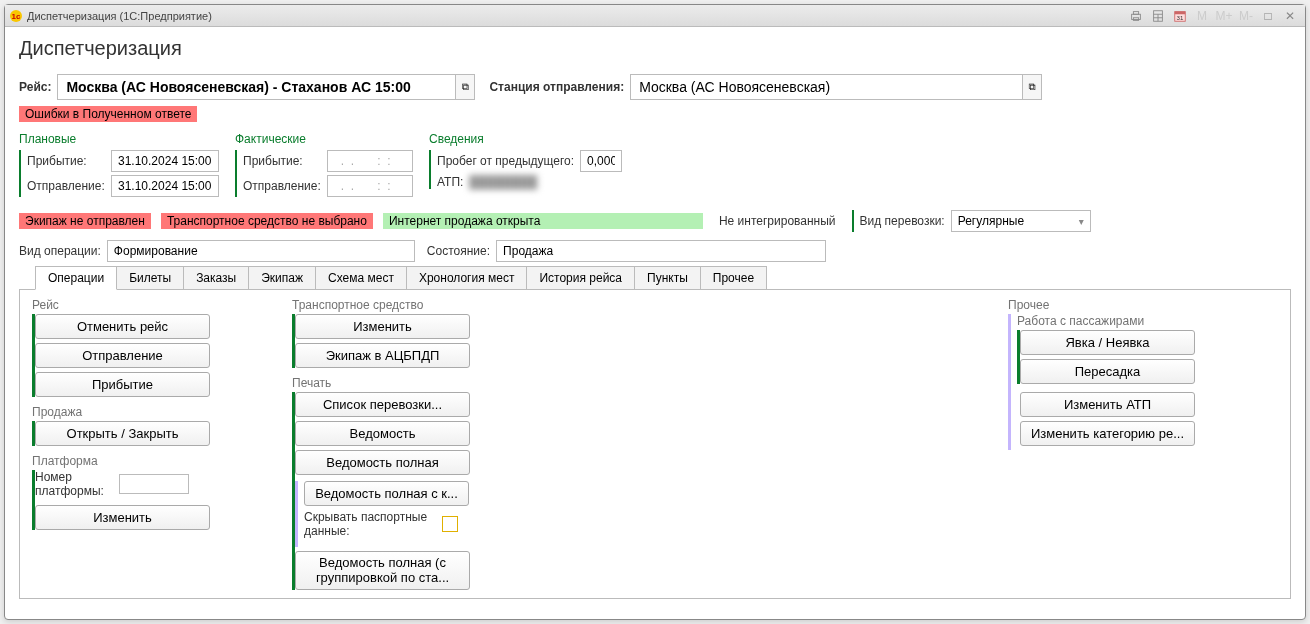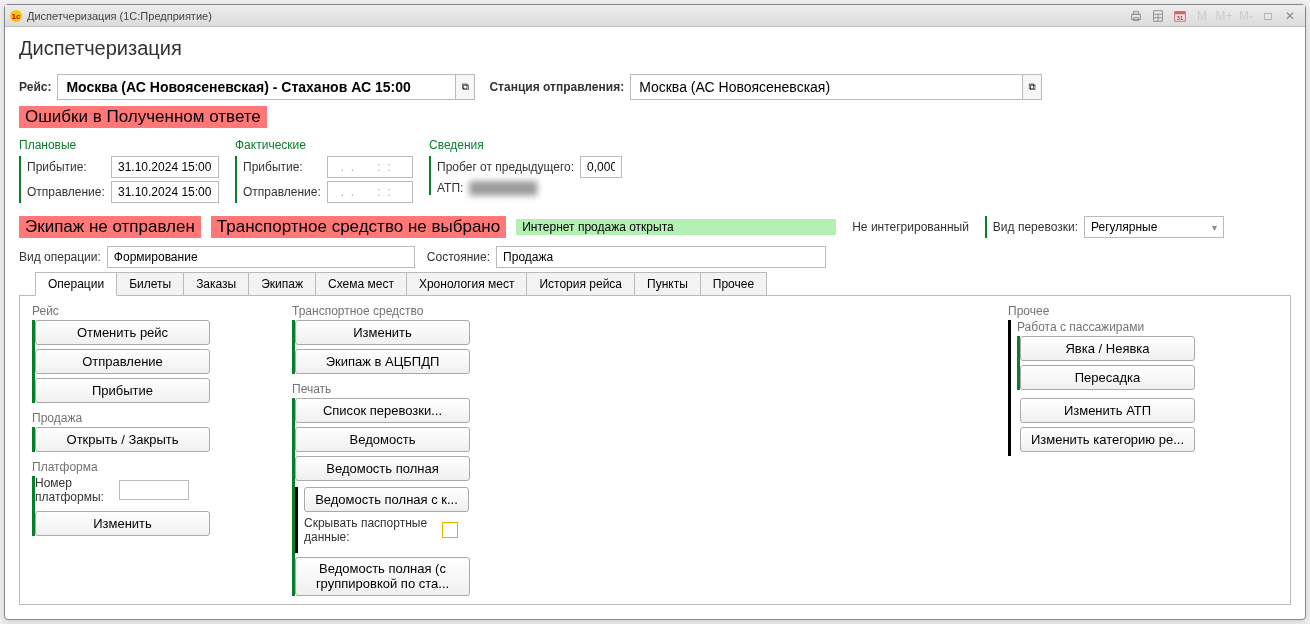--- a/index.html
+++ b/index.html
@@ -114,21 +114,21 @@
       align-items: center;
       justify-content: center;
       cursor: pointer;
       font-size: 10px;
     }
     .error-badge {
       background: #f77;
       color: #000;
       padding: 1px 6px;
       display: inline-block;
-      font-size: 17px;
+      font-size: 12px;
     }
     .ok-badge {
       background: #b4f0b4;
       color: #000;
       padding: 1px 6px;
       display: inline-block;
       font-size: 12px;
     }
     .plain-badge {
       color: #333;
@@ -211,21 +211,21 @@
       white-space: nowrap;
       overflow: hidden;
       text-overflow: ellipsis;
     }
     .wide-btn.twoline {
       white-space: normal;
       line-height: 1.2;
       padding: 3px 8px;
     }
     .sub-block {
-      border-left: 3px solid #000000;
+      border-left: 3px solid #c4b5fd;
       padding-left: 6px;
       padding-bottom: 4px;
     }
     .checkbox-row {
       display: flex;
       align-items: center;
       gap: 8px;
       padding: 4px 0;
     }
     .chk {

